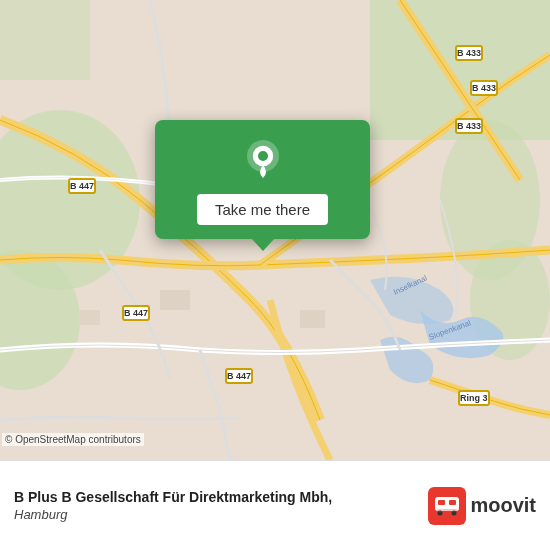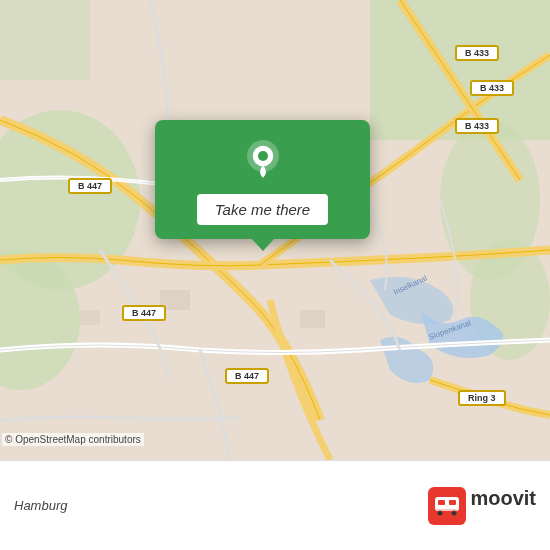--- a/index.html
+++ b/index.html
@@ -64,21 +64,20 @@
       background: white;
       color: #333;
       border: none;
       border-radius: 4px;
       padding: 7px 18px;
       font-size: 15px;
       font-weight: 500;
       cursor: pointer;
       margin-top: 4px;
       white-space: nowrap;
-      font-style: italic;
     }
 
     
     #info-bar {
       width: 550px;
       height: 90px;
       background-color: white;
       display: flex;
       align-items: center;
       padding: 8px 14px;
@@ -109,20 +108,21 @@
       left: 2px;
       font-size: 10px;
       color: #444;
       background: rgba(255,255,255,0.7);
       padding: 1px 3px;
       z-index: 5;
     }
 
     .moovit-logo {
       display: flex;
+      align-items: center;
       gap: 4px;
     }
 
     .moovit-icon {
       width: 38px;
       height: 38px;
     }
 
     .moovit-text {
       font-size: 20px;
@@ -132,21 +132,21 @@
 
     
     .road-badge {
       position: absolute;
       background: white;
       border: 2px solid #c8a000;
       border-radius: 3px;
       font-size: 9px;
       font-weight: bold;
       color: #333;
-      padding: 1px 8px;
+      padding: 1px 0;
       z-index: 3;
     }
   </style>
 </head>
 <body>
 
 <div id="map-container">
 
   <svg class="map-svg" viewBox="0 0 550 460" xmlns="http://www.w3.org/2000/svg">
 
@@ -223,20 +223,21 @@
       <ellipse cx="22" cy="18" rx="9" ry="9" fill="none" stroke="white" stroke-width="2.5"></ellipse>
       <path d="M 22 27 Q 16 34 22 40 Q 28 34 22 27" fill="white"></path>
     </svg>
 
     <button class="take-me-there-btn">Take me there</button>
   </div>
 </div>
 
 <div id="info-bar">
   <div class="info-text">
+    <div class="business-name">B Plus B Gesellschaft Für Direktmarketing Mbh,</div>
     <div class="business-city">Hamburg</div>
   </div>
 
   <div class="moovit-logo">
 
     <svg class="moovit-icon" viewBox="0 0 38 38" xmlns="http://www.w3.org/2000/svg">
       <rect width="38" height="38" rx="6" fill="#e8382d"></rect>
 
       <rect x="7" y="10" width="24" height="14" rx="3" fill="white"></rect>
       <rect x="10" y="13" width="7" height="5" rx="1" fill="#e8382d"></rect>

